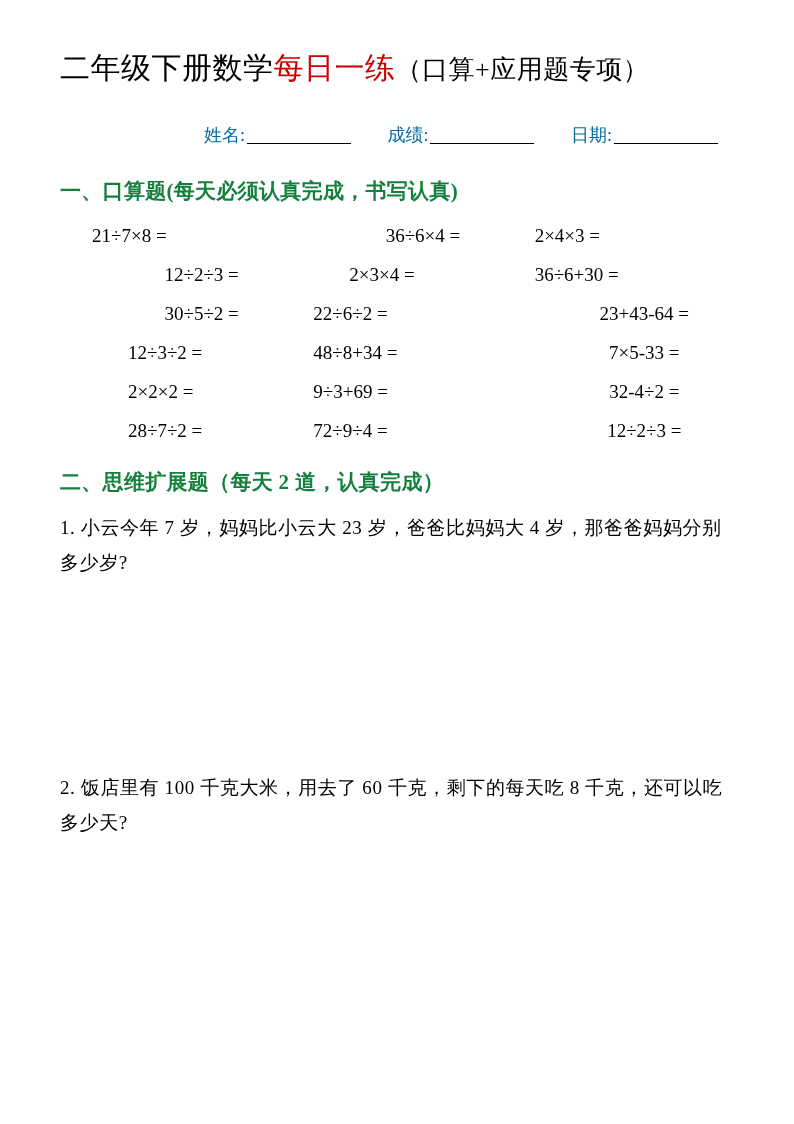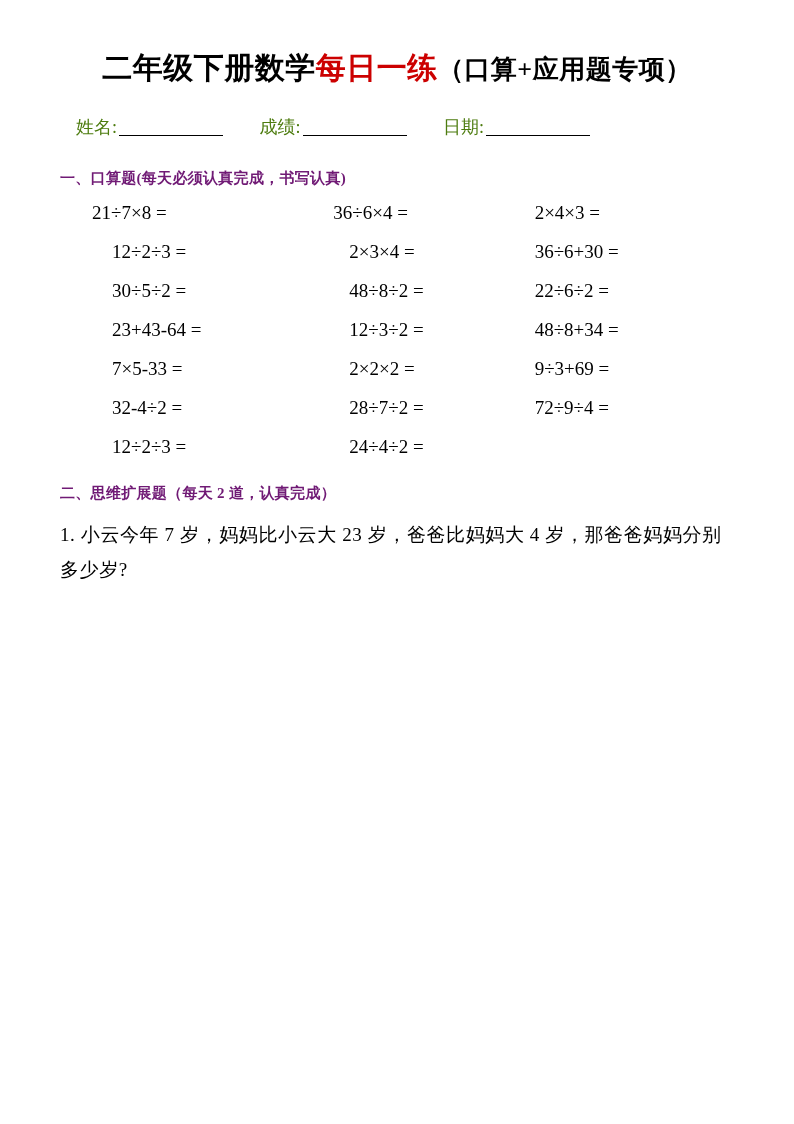--- a/index.html
+++ b/index.html
@@ -19,77 +19,77 @@
     width: 794px;
     height: 1124px;
     position: relative;
     box-sizing: border-box;
     padding: 0 60px;
   }
 
   
   .title {
     margin-top: 48px;
-    text-align: center;
+    text-align: left;
     font-size: 30px;
-    font-weight: bold;
+    font-weight: normal;
     letter-spacing: 0.5px;
     white-space: nowrap;
   }
   .title .black { color: #000000; }
   .title .red { color: #cc0000; }
   .title .paren { color: #000000; font-size: 26px; }
 
   
   .info-line {
-    margin-top: 26px;
-    text-align: left;
+    margin-top: 34px;
+    text-align: right;
     font-size: 18px;
-    color: #4d7c0f;
+    color: #0369a1;
   }
   .info-item {
     display: inline-block;
     white-space: nowrap;
     margin: 0 16px;
   }
   .info-item .blank {
     display: inline-block;
     width: 104px;
     border-bottom: 1.5px solid #000;
     height: 16px;
     vertical-align: -3px;
     margin-left: 2px;
   }
 
   
   .section-heading {
-    color: #701a75;
+    color: #15803d;
     font-weight: bold;
-    font-size: 15px;
+    font-size: 21px;
     margin-top: 30px;
     margin-bottom: 4px;
     letter-spacing: 0.3px;
   }
   .section-heading.sec2 { margin-top: 26px; }
 
   
   .oral-grid {
-    margin-top: 14px;
+    margin-top: 20px;
     display: grid;
     grid-template-columns: 1fr 1fr 1fr;
     row-gap: 17px;
     padding-left: 10px;
   }
   .oral-item {
     font-size: 19px;
     white-space: nowrap;
     font-family: "Liberation Serif", "DejaVu Serif", serif;
   }
   .oral-col-0 { padding-left: 22px; }
-  .oral-col-1 { padding-left: 42px; }
+  .oral-col-1 { padding-left: 42px; text-align: center; }
   .oral-col-2 { padding-left: 58px; }
 
   
   .word-problem {
     font-size: 19px;
     line-height: 1.85;
     margin-top: 14px;
     letter-spacing: 0.6px;
   }
   .word-problem.second {
@@ -116,37 +116,36 @@
   <div class="oral-grid">
     <div class="oral-item oral-col-0">21÷7×8 =</div>
     <div class="oral-item oral-col-1">36÷6×4 =</div>
 
     <div class="oral-item oral-col-0">2×4×3 =</div>
     <div class="oral-item oral-col-1">12÷2÷3 =</div>
     <div class="oral-item oral-col-2">2×3×4 =</div>
 
     <div class="oral-item oral-col-0">36÷6+30 =</div>
     <div class="oral-item oral-col-1">30÷5÷2 =</div>
-    <div class="oral-item oral-col-2">48÷8÷2 =</div>
 
     <div class="oral-item oral-col-0">22÷6÷2 =</div>
     <div class="oral-item oral-col-1">23+43-64 =</div>
     <div class="oral-item oral-col-2">12÷3÷2 =</div>
 
     <div class="oral-item oral-col-0">48÷8+34 =</div>
     <div class="oral-item oral-col-1">7×5-33 =</div>
     <div class="oral-item oral-col-2">2×2×2 =</div>
 
     <div class="oral-item oral-col-0">9÷3+69 =</div>
     <div class="oral-item oral-col-1">32-4÷2 =</div>
     <div class="oral-item oral-col-2">28÷7÷2 =</div>
 
     <div class="oral-item oral-col-0">72÷9÷4 =</div>
     <div class="oral-item oral-col-1">12÷2÷3 =</div>
-    <div class="oral-item oral-col-2">24÷4÷2 =</div>
   </div>
 
   <div class="section-heading sec2">二、思维扩展题（每天 2 道，认真完成）</div>
 
   <div class="word-problem">1. 小云今年 7 岁，妈妈比小云大 23 岁，爸爸比妈妈大 4 岁，那爸爸妈妈分别多少岁?</div>
 
+  <div class="word-problem second">2. 饭店里有 100 千克大米，用去了 60 千克，剩下的每天吃 8 千克，还可以吃多少天?</div>
 
 </div>
 
 </body></html>

